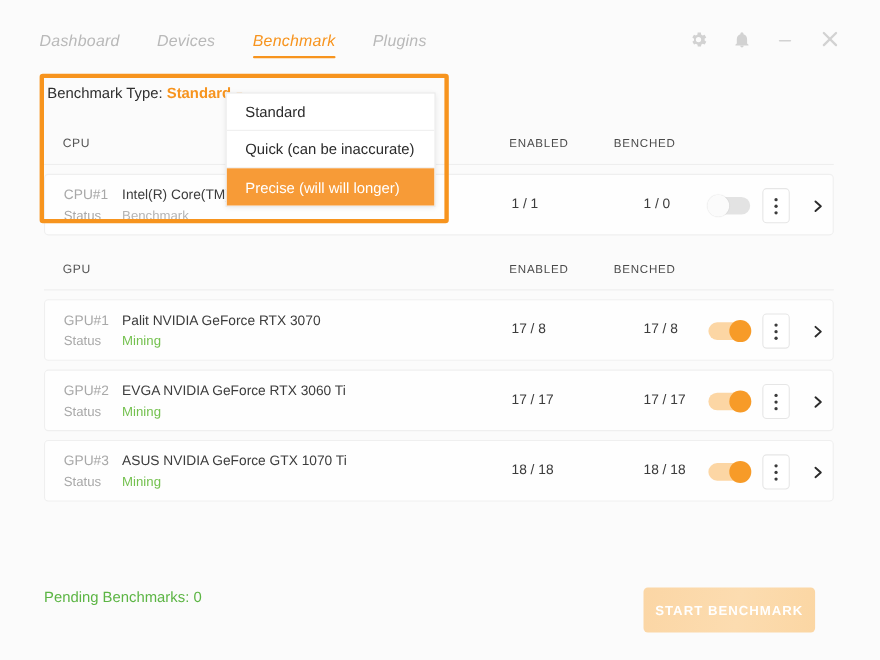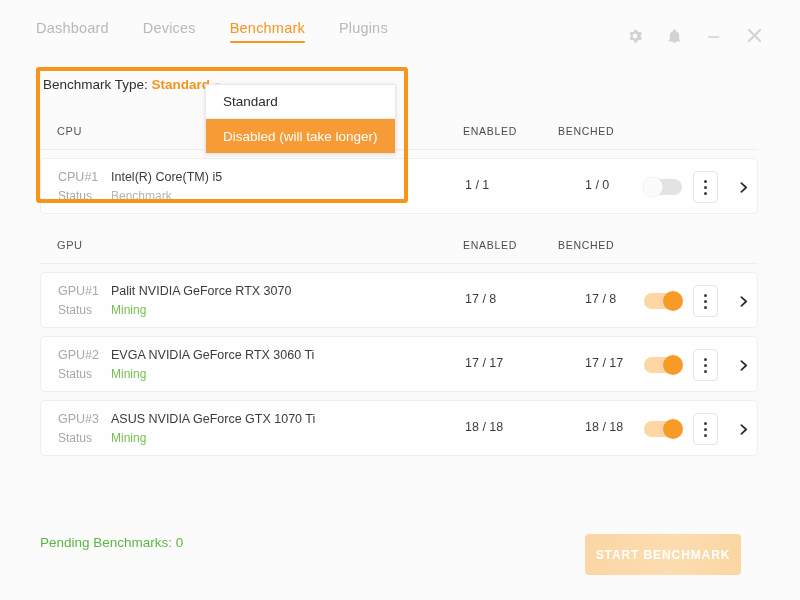--- a/index.html
+++ b/index.html
@@ -9,21 +9,21 @@
     font-family: "Liberation Sans", sans-serif;
     overflow: hidden;
   }
   .app { position: relative; width: 800px; height: 600px; background: #fbfbfb; }
 
   
   .header {
     position: absolute; left: 0; top: 0; width: 800px; height: 63px;
     background: #fbfbfb;
   }
-  .tabs { position: absolute; left: 36px; top: 20px; display: flex; align-items: flex-end; gap: 34px; }
+  .tabs { position: absolute; left: 36px; top: 30px; display: flex; align-items: flex-end; gap: 34px; font-style: italic; }
   .tab {
     font-size: 14.5px; color: #b9b9b9; letter-spacing: .2px; padding-bottom: 7px;
     position: relative; white-space: nowrap; cursor: pointer;
   }
   .tab.active { color: #f7941e; font-weight: 400; }
   .tab.active::after {
     content: ""; position: absolute; left: 0; right: 0; bottom: 0; height: 2px;
     background: #f7941e; border-radius: 1px;
   }
   .win-icons { position: absolute; right: 36px; top: 26px; display: flex; align-items: center; gap: 22px; }
@@ -276,21 +276,22 @@
             <svg width="13" height="13" viewBox="0 0 24 24" fill="none" stroke="#2b2b2b" stroke-width="3.2" stroke-linecap="round" stroke-linejoin="round">
               <polyline points="8,4 17,12 8,20"></polyline>
             </svg>
           </span>
         </div>
       </div>
   </div>
 
   <div class="dropdown" id="dropdown">
       <div class="dd-item">Standard</div>
-      <div class="dd-item selected">Disabled (will take longer)</div>
+      <div class="dd-item">Quick (can be inaccurate)</div>
+      <div class="dd-item selected">Precise (will will longer)</div>
     </div>
 
   <div class="highlight"></div>
 
   <div class="pending">Pending Benchmarks: 0</div>
   <button class="start-btn">START BENCHMARK</button>
 
 </div>
 
 </body></html>

